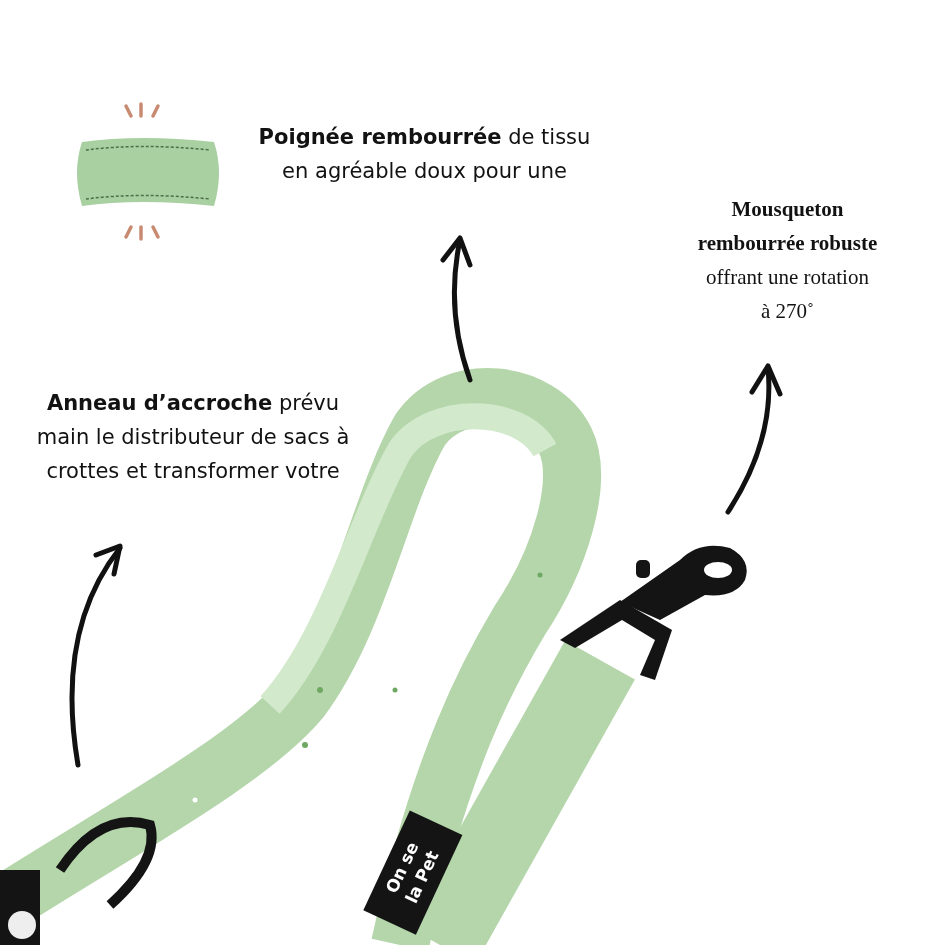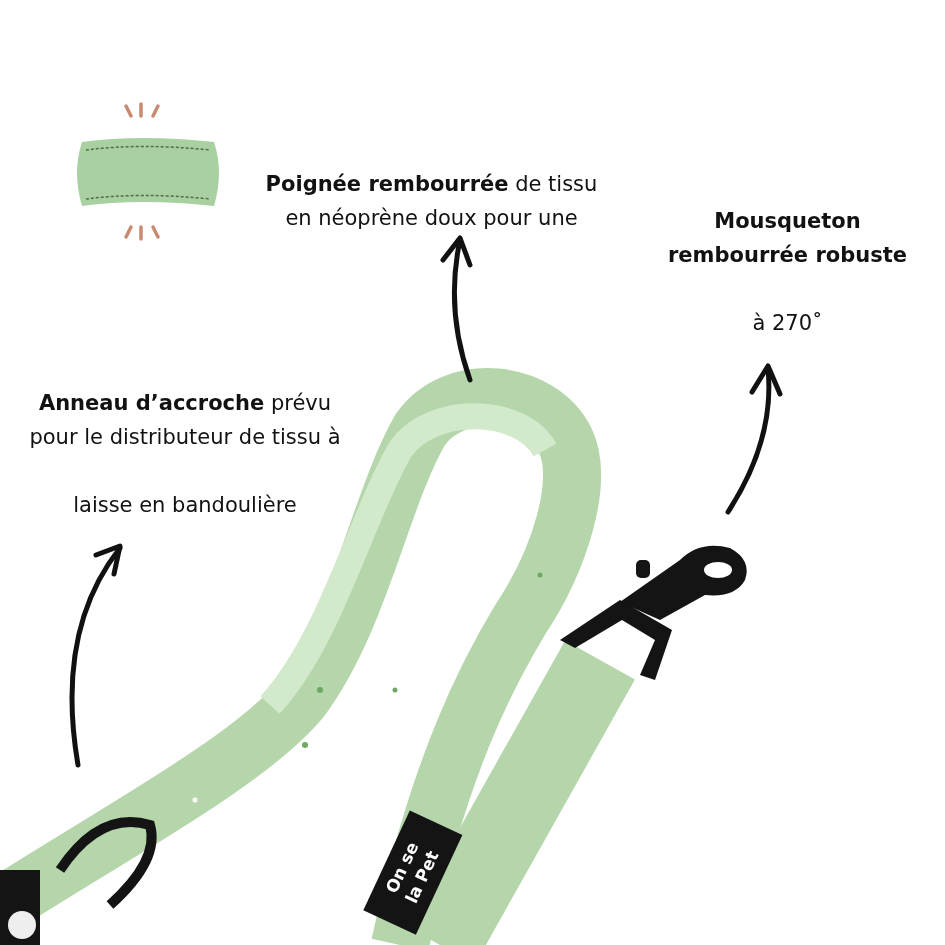--- a/index.html
+++ b/index.html
@@ -1,22 +1,22 @@
 <!DOCTYPE html>
 <html><head>
 <meta charset="utf-8">
 <style>
   html, body { margin:0; padding:0; background:#ffffff; }
   body { width:945px; height:945px; position:relative; overflow:hidden;
          font-family:"DejaVu Sans", "Liberation Sans", sans-serif; color:#111; }
   .caption { position:absolute; text-align:center; font-size:21px; line-height:34px; color:#121212; }
   .caption b { font-weight:bold; }
-  #cap-handle { left:239px; top:120px; width:385px;margin-top:47px; }
-  #cap-clip { left:655px; top:204px; width:265px; }
-  #cap-ring { left:0; top:386px; width:370px; }
+  #cap-handle { left:232px; top:120px; width:385px; }
+  #cap-clip { left:655px; top:192px; width:265px;font-family:Liberation Serif, serif; }
+  #cap-ring { left:8px; top:386px; width:370px; }
   svg.art { position:absolute; left:0; top:0; }
 </style>
 </head>
 <body>
 
 <svg class="art" width="945" height="945" viewBox="0 0 945 945">
 
   <g>
     <g stroke="#c98a72" stroke-width="3.5" stroke-linecap="round">
       <line x1="126" y1="106" x2="131" y2="116"></line>
@@ -83,28 +83,27 @@
     </g>
     <g>
       <path d="M78 765 Q55 630 120 548"></path>
       <path d="M96 555 L120 546 L114 574"></path>
     </g>
   </g>
 </svg>
 
 <div class="caption" id="cap-handle">
   <b>Poignée rembourrée</b><span> de tissu</span><br>
-  <span>en néoprène doux pour une</span><br>
+  <span>en agréable doux pour une</span><br>
 </div>
 
 <div class="caption" id="cap-clip">
   <b>Mousqueton</b><br>
   <b>rembourrée robuste</b><br>
-  <br>
+  <span>offrant une rotation</span><br>
   <span>à 270˚</span>
 </div>
 
 <div class="caption" id="cap-ring">
   <b>Anneau d’accroche</b><span> prévu</span><br>
-  <span>pour le distributeur de tissu à</span><br>
-  <br>
-  <span>laisse en bandoulière</span>
+  <span>main le distributeur de sacs à</span><br>
+  <span>crottes et transformer votre</span><br>
 </div>
 
 </body></html>

